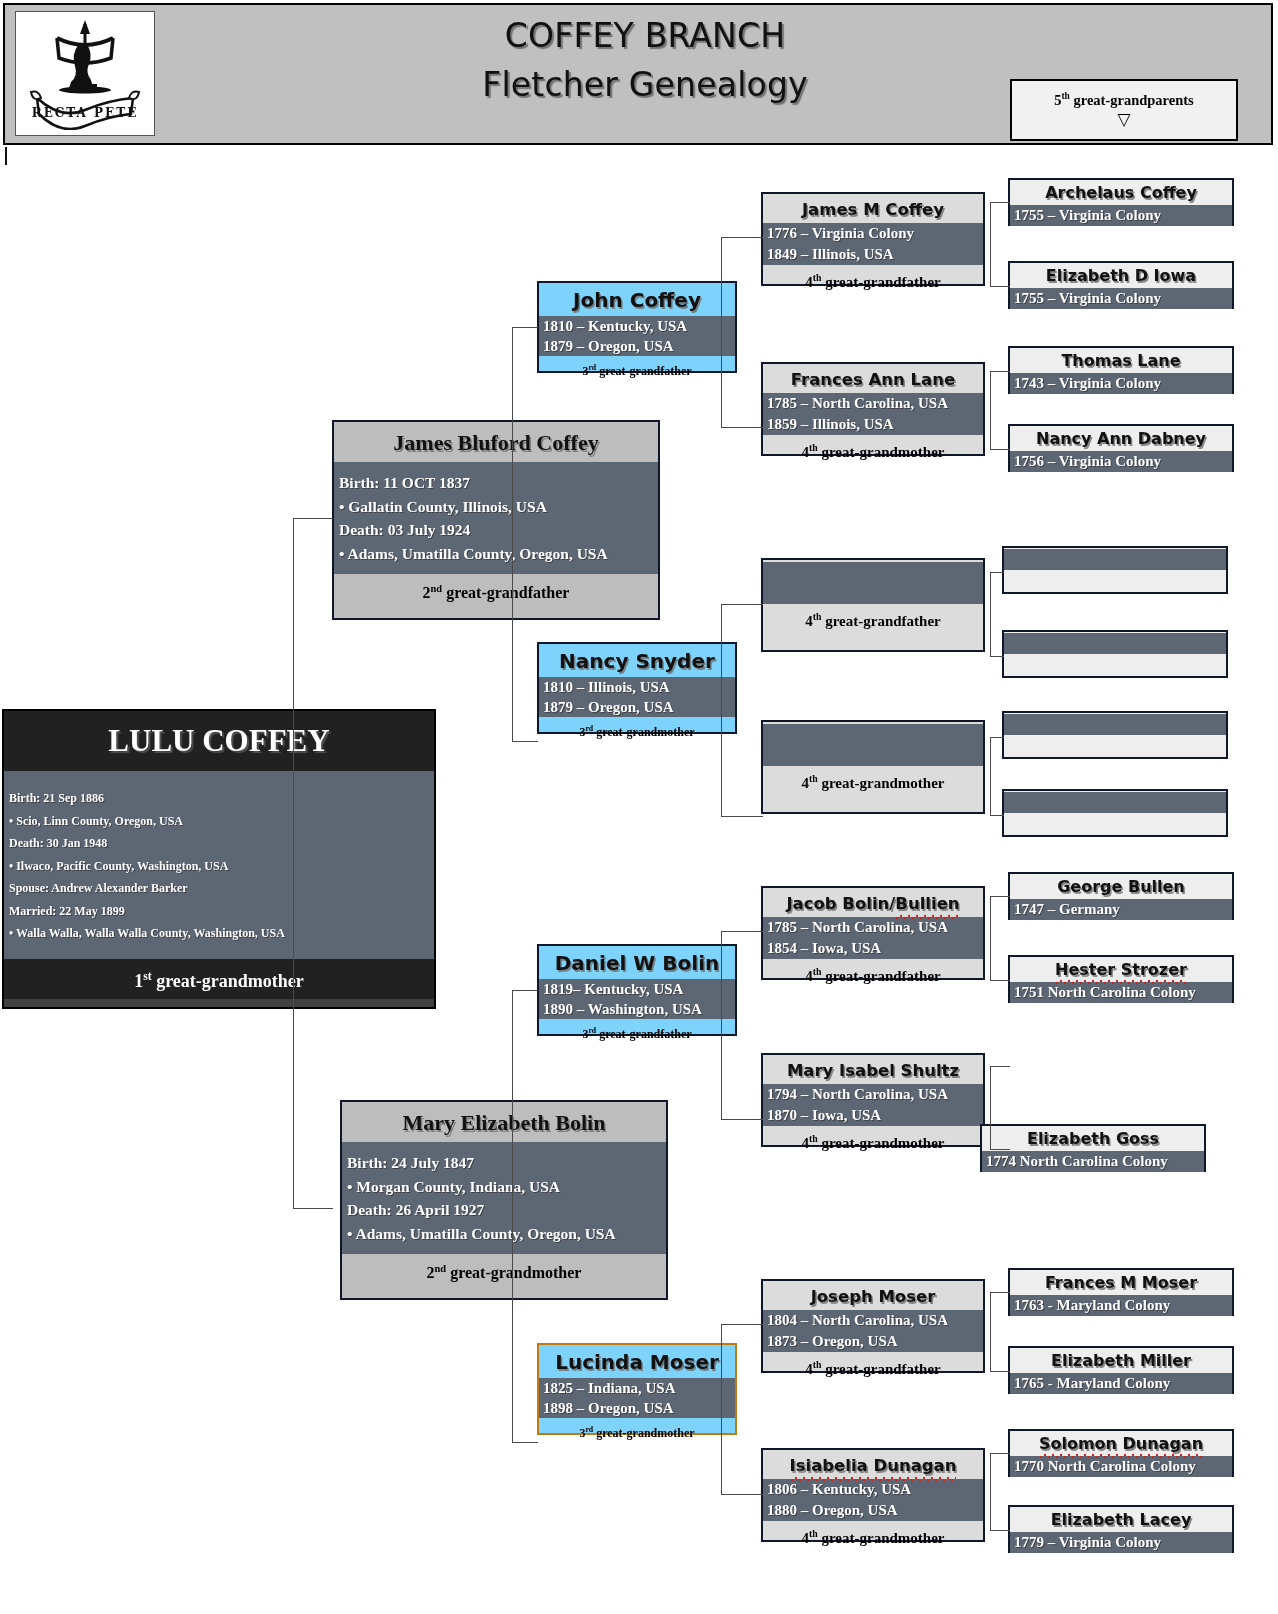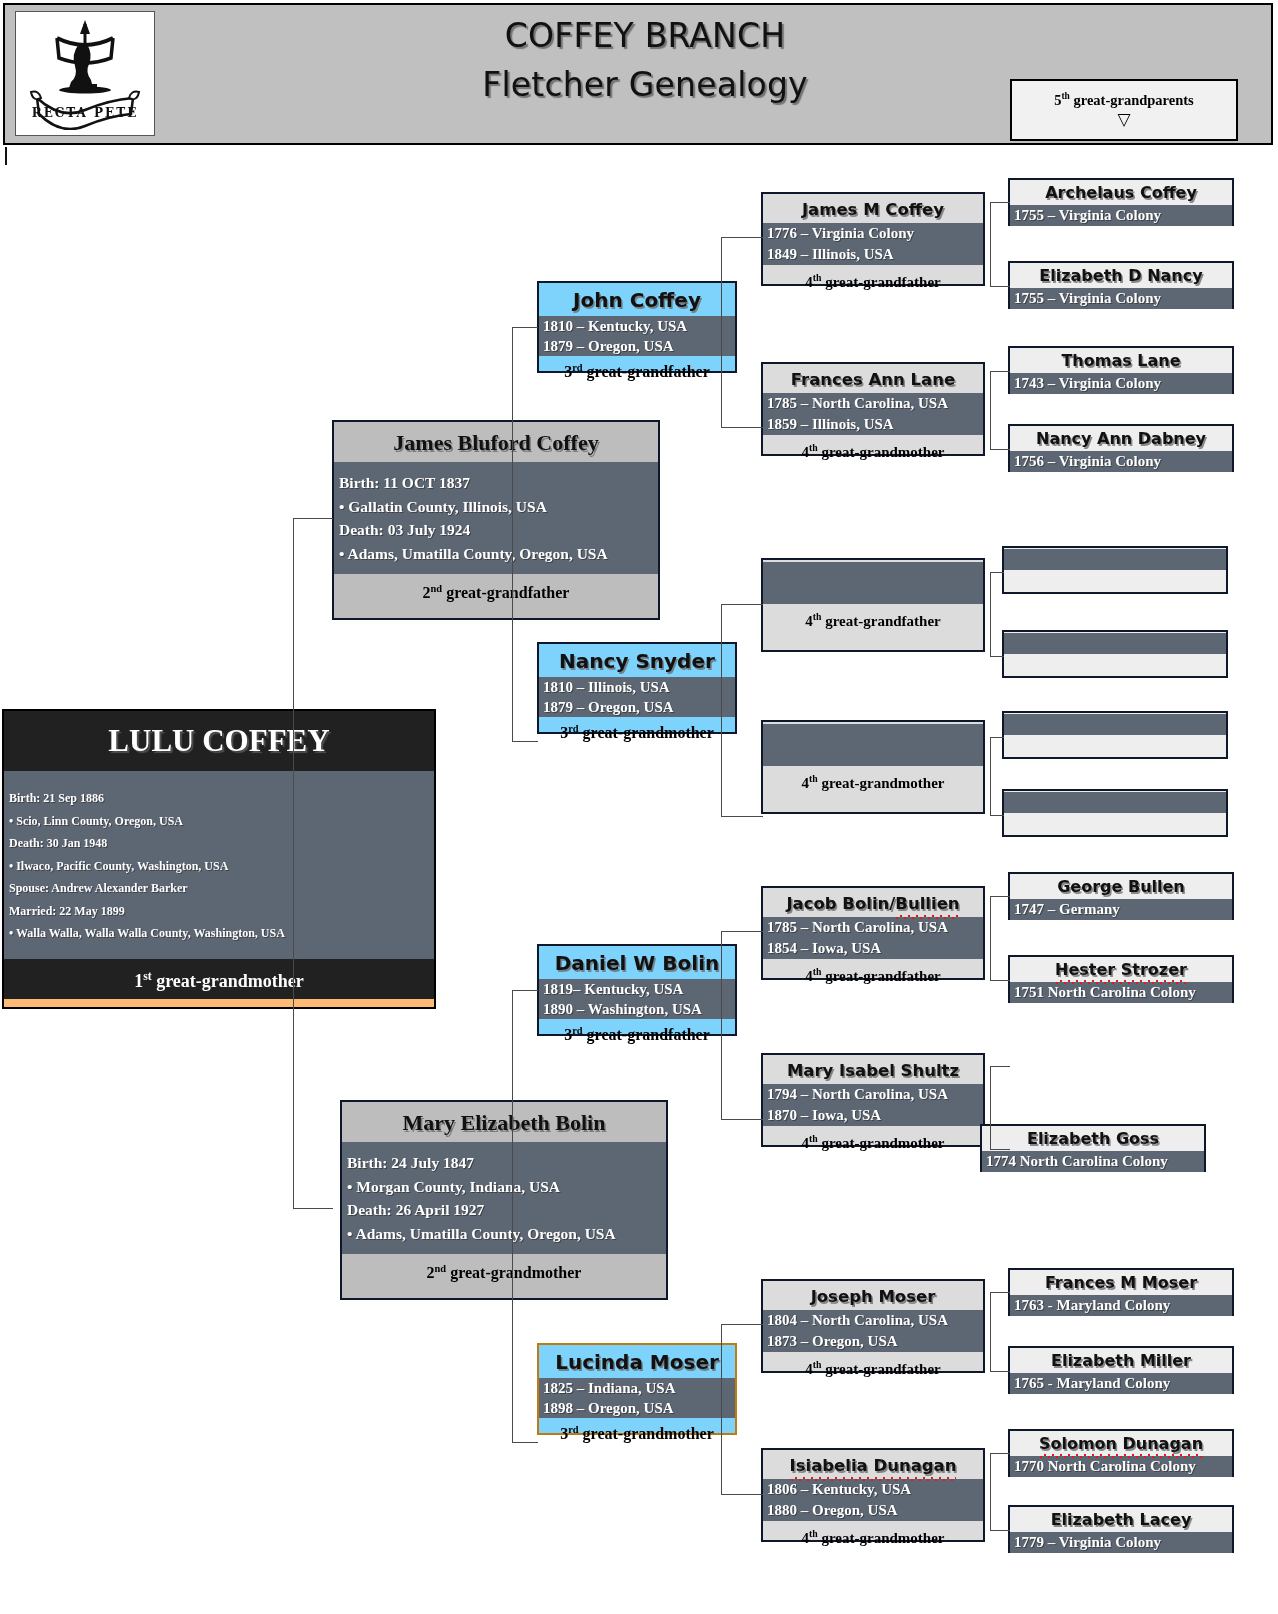--- a/index.html
+++ b/index.html
@@ -69,32 +69,32 @@
   
   .lvl4{width:224px;height:94px;background:#dcdcdc;}
   .lvl4 .name{font-size:16.5px;line-height:27px;padding-top:2px;}
   .lvl4 .dates{font-size:15px;line-height:21px;padding-left:4px;white-space:nowrap;}
   .lvl4 .rel{font-size:15px;line-height:25px;}
 
   
   .lvl3{width:200px;height:92px;background:#7dd3fc;}
   .lvl3 .name{font-size:20px;line-height:32px;padding-top:1px;}
   .lvl3 .dates{font-size:15px;line-height:20px;padding-left:4px;white-space:nowrap;}
-  .lvl3 .rel{font-size:16px;line-height:24px;}
+  .lvl3 .rel{font-size:12px;line-height:24px;}
 
   
   .lvl2{width:328px;height:200px;background:#bdbdbd;}
   .lvl2 .name{font-family:"Liberation Serif",serif;font-size:22px;line-height:38px;padding-top:2px;}
   .lvl2 .dates{font-size:15.5px;line-height:23.5px;padding:9px 0 9px 5px;white-space:nowrap;}
   .lvl2 .rel{font-size:16px;line-height:30px;}
 
   
   .lvl1{
     position:absolute;left:2px;top:709px;width:434px;height:300px;
-    border:2px solid #000;box-sizing:border-box;background:#fdba74;
+    border:2px solid #000;box-sizing:border-box;background:#404040;
   }
   .lvl1 .name{
     font-family:"Liberation Serif",serif;font-weight:bold;font-size:31px;
     color:#ffffff;text-align:center;line-height:60px;background:#212121;
     text-shadow:2px 2px 1px rgba(120,120,120,.55);
   }
   .lvl1 .dates{
     background:#5d6673;color:#fff;font-weight:bold;font-size:12px;line-height:22.5px;
     padding:16px 0 14px 5px;white-space:nowrap;
     font-family:"Liberation Serif",serif;text-shadow:1px 1px 0 rgba(40,40,40,.6);
@@ -307,21 +307,21 @@
       <div>1880 – Oregon, USA</div>
     </div>
     <div class="rel"><span>4</span><sup>th</sup><span> great-grandmother</span></div>
   </div>
 
   <div class="pbox lvl5" style="left:1008px;top:178px;">
     <div class="name">Archelaus Coffey</div>
     <div class="dates">1755 – Virginia Colony</div>
   </div>
   <div class="pbox lvl5" style="left:1008px;top:261px;">
-    <div class="name">Elizabeth D Nancy</div>
+    <div class="name">Elizabeth D Iowa</div>
     <div class="dates">1755 – Virginia Colony</div>
   </div>
   <div class="pbox lvl5" style="left:1008px;top:346px;">
     <div class="name">Thomas Lane</div>
     <div class="dates">1743 – Virginia Colony</div>
   </div>
   <div class="pbox lvl5" style="left:1008px;top:424px;">
     <div class="name">Nancy Ann Dabney</div>
     <div class="dates">1756 – Virginia Colony</div>
   </div>

